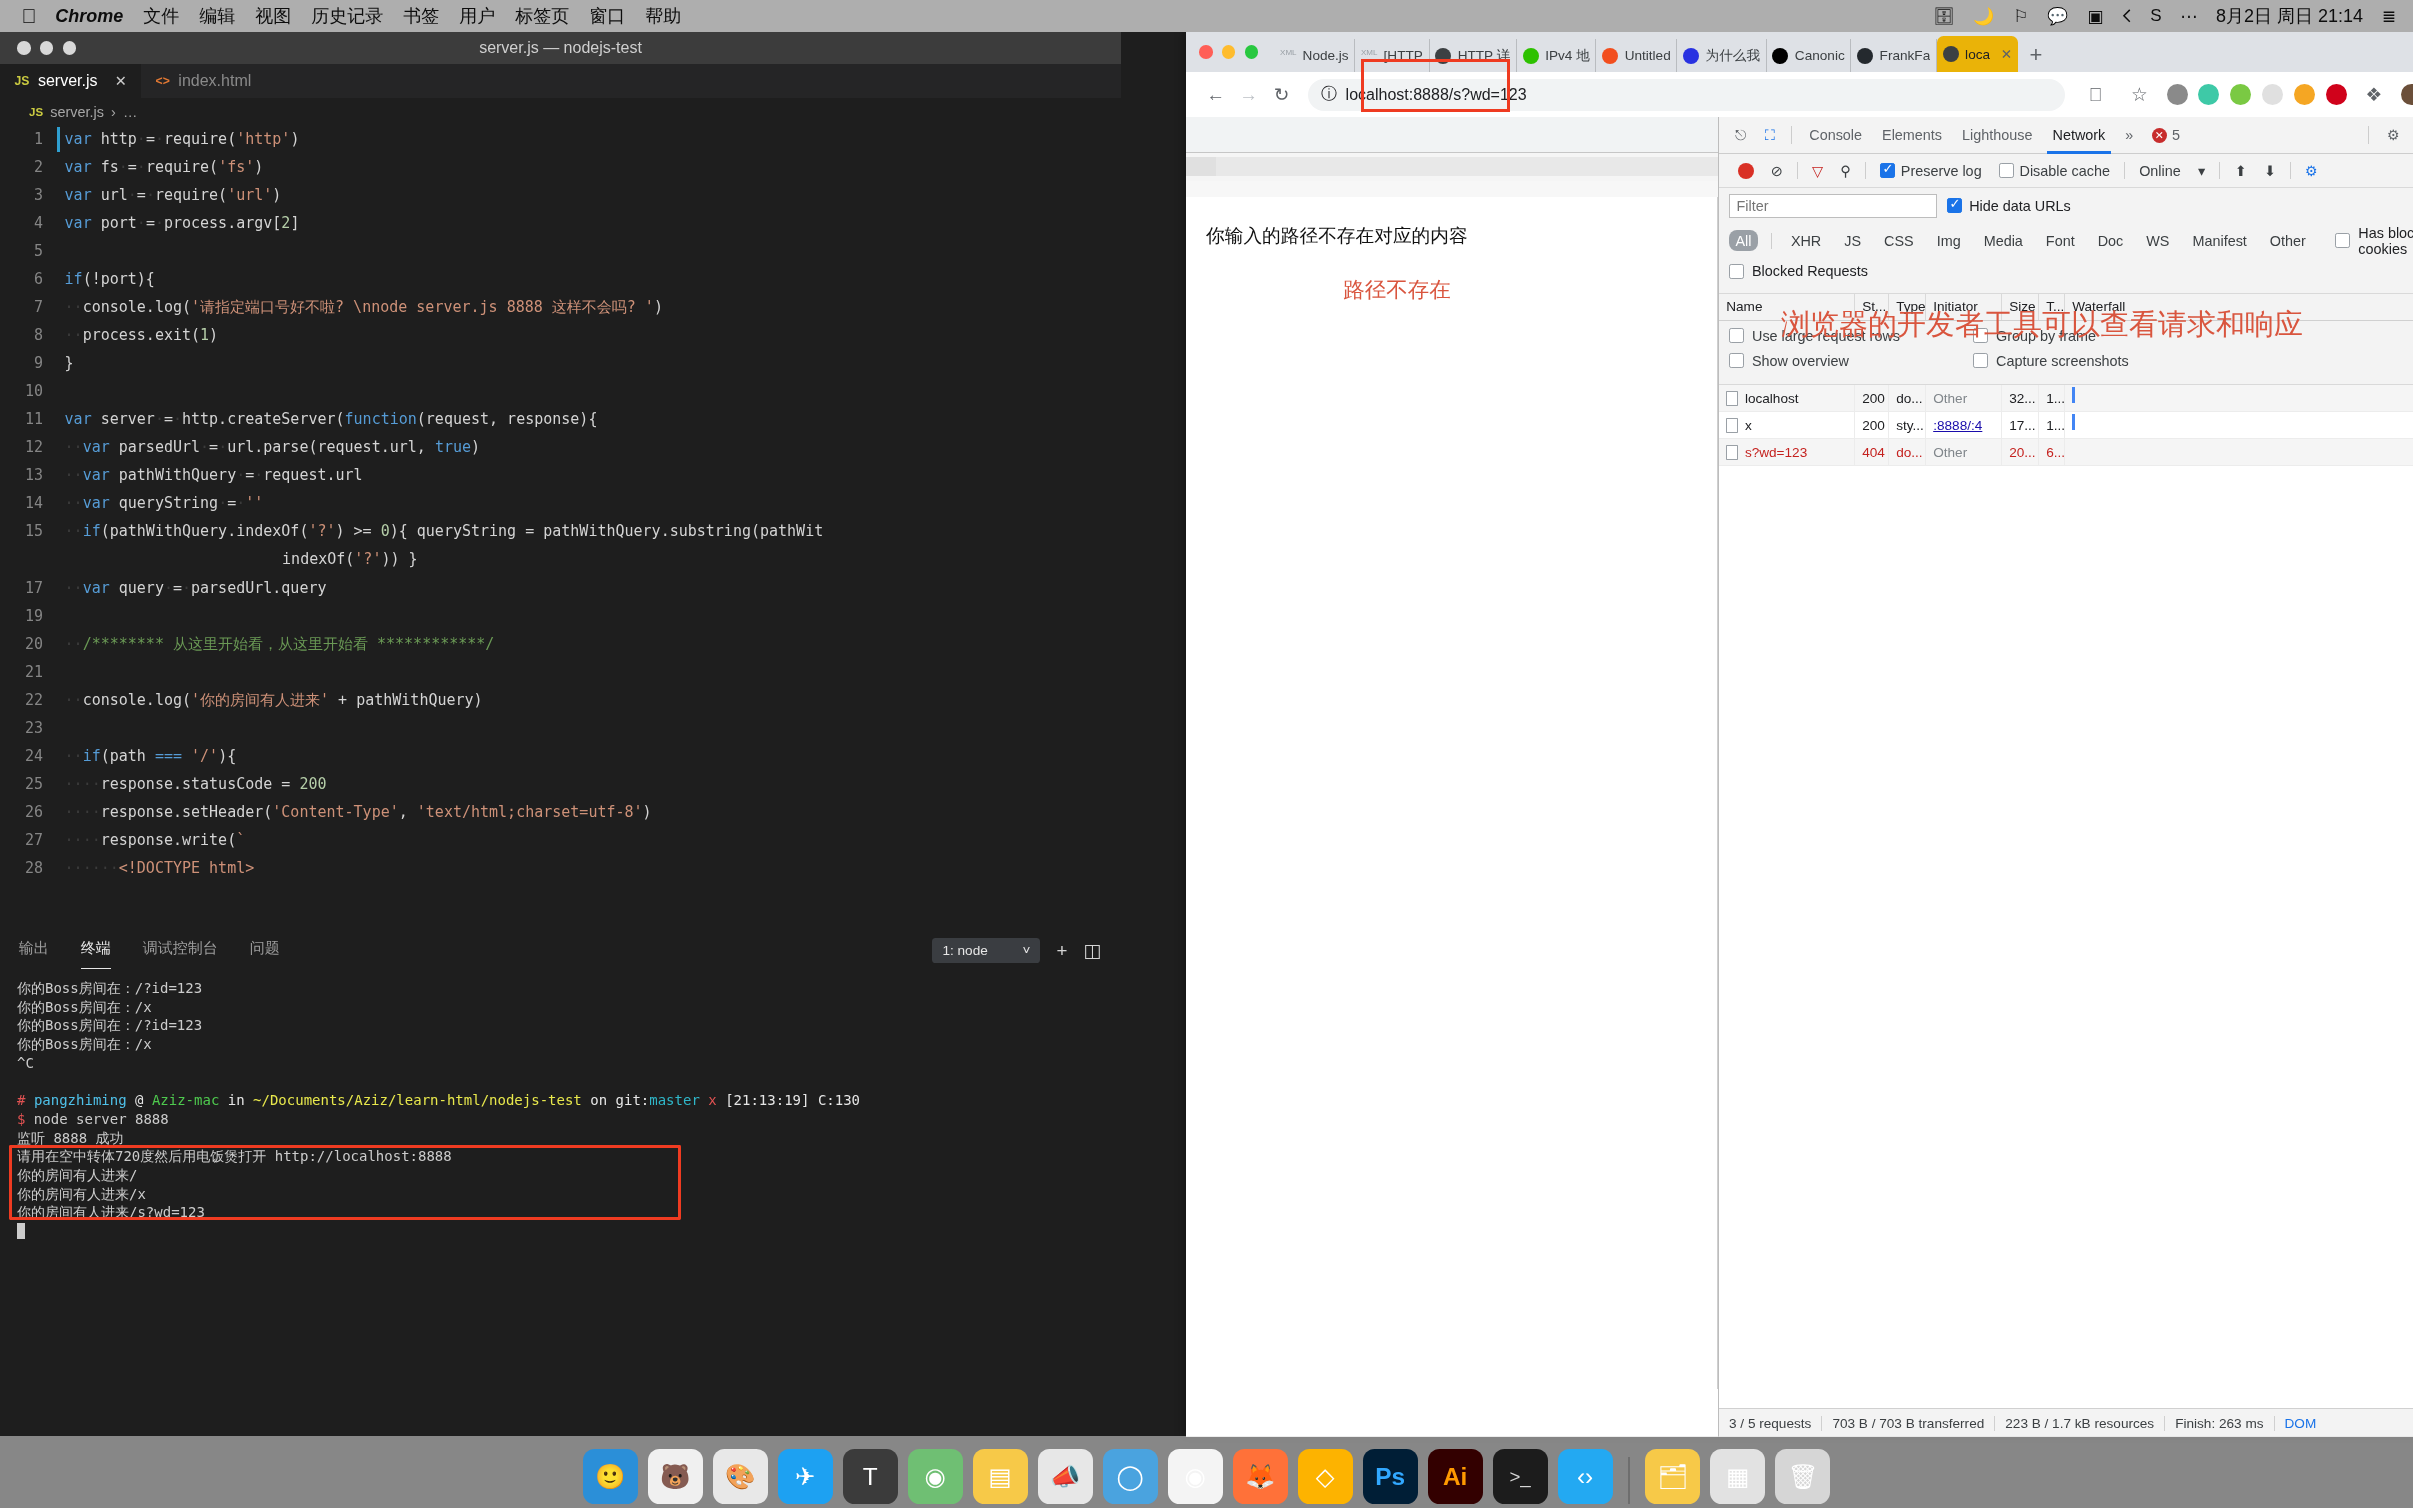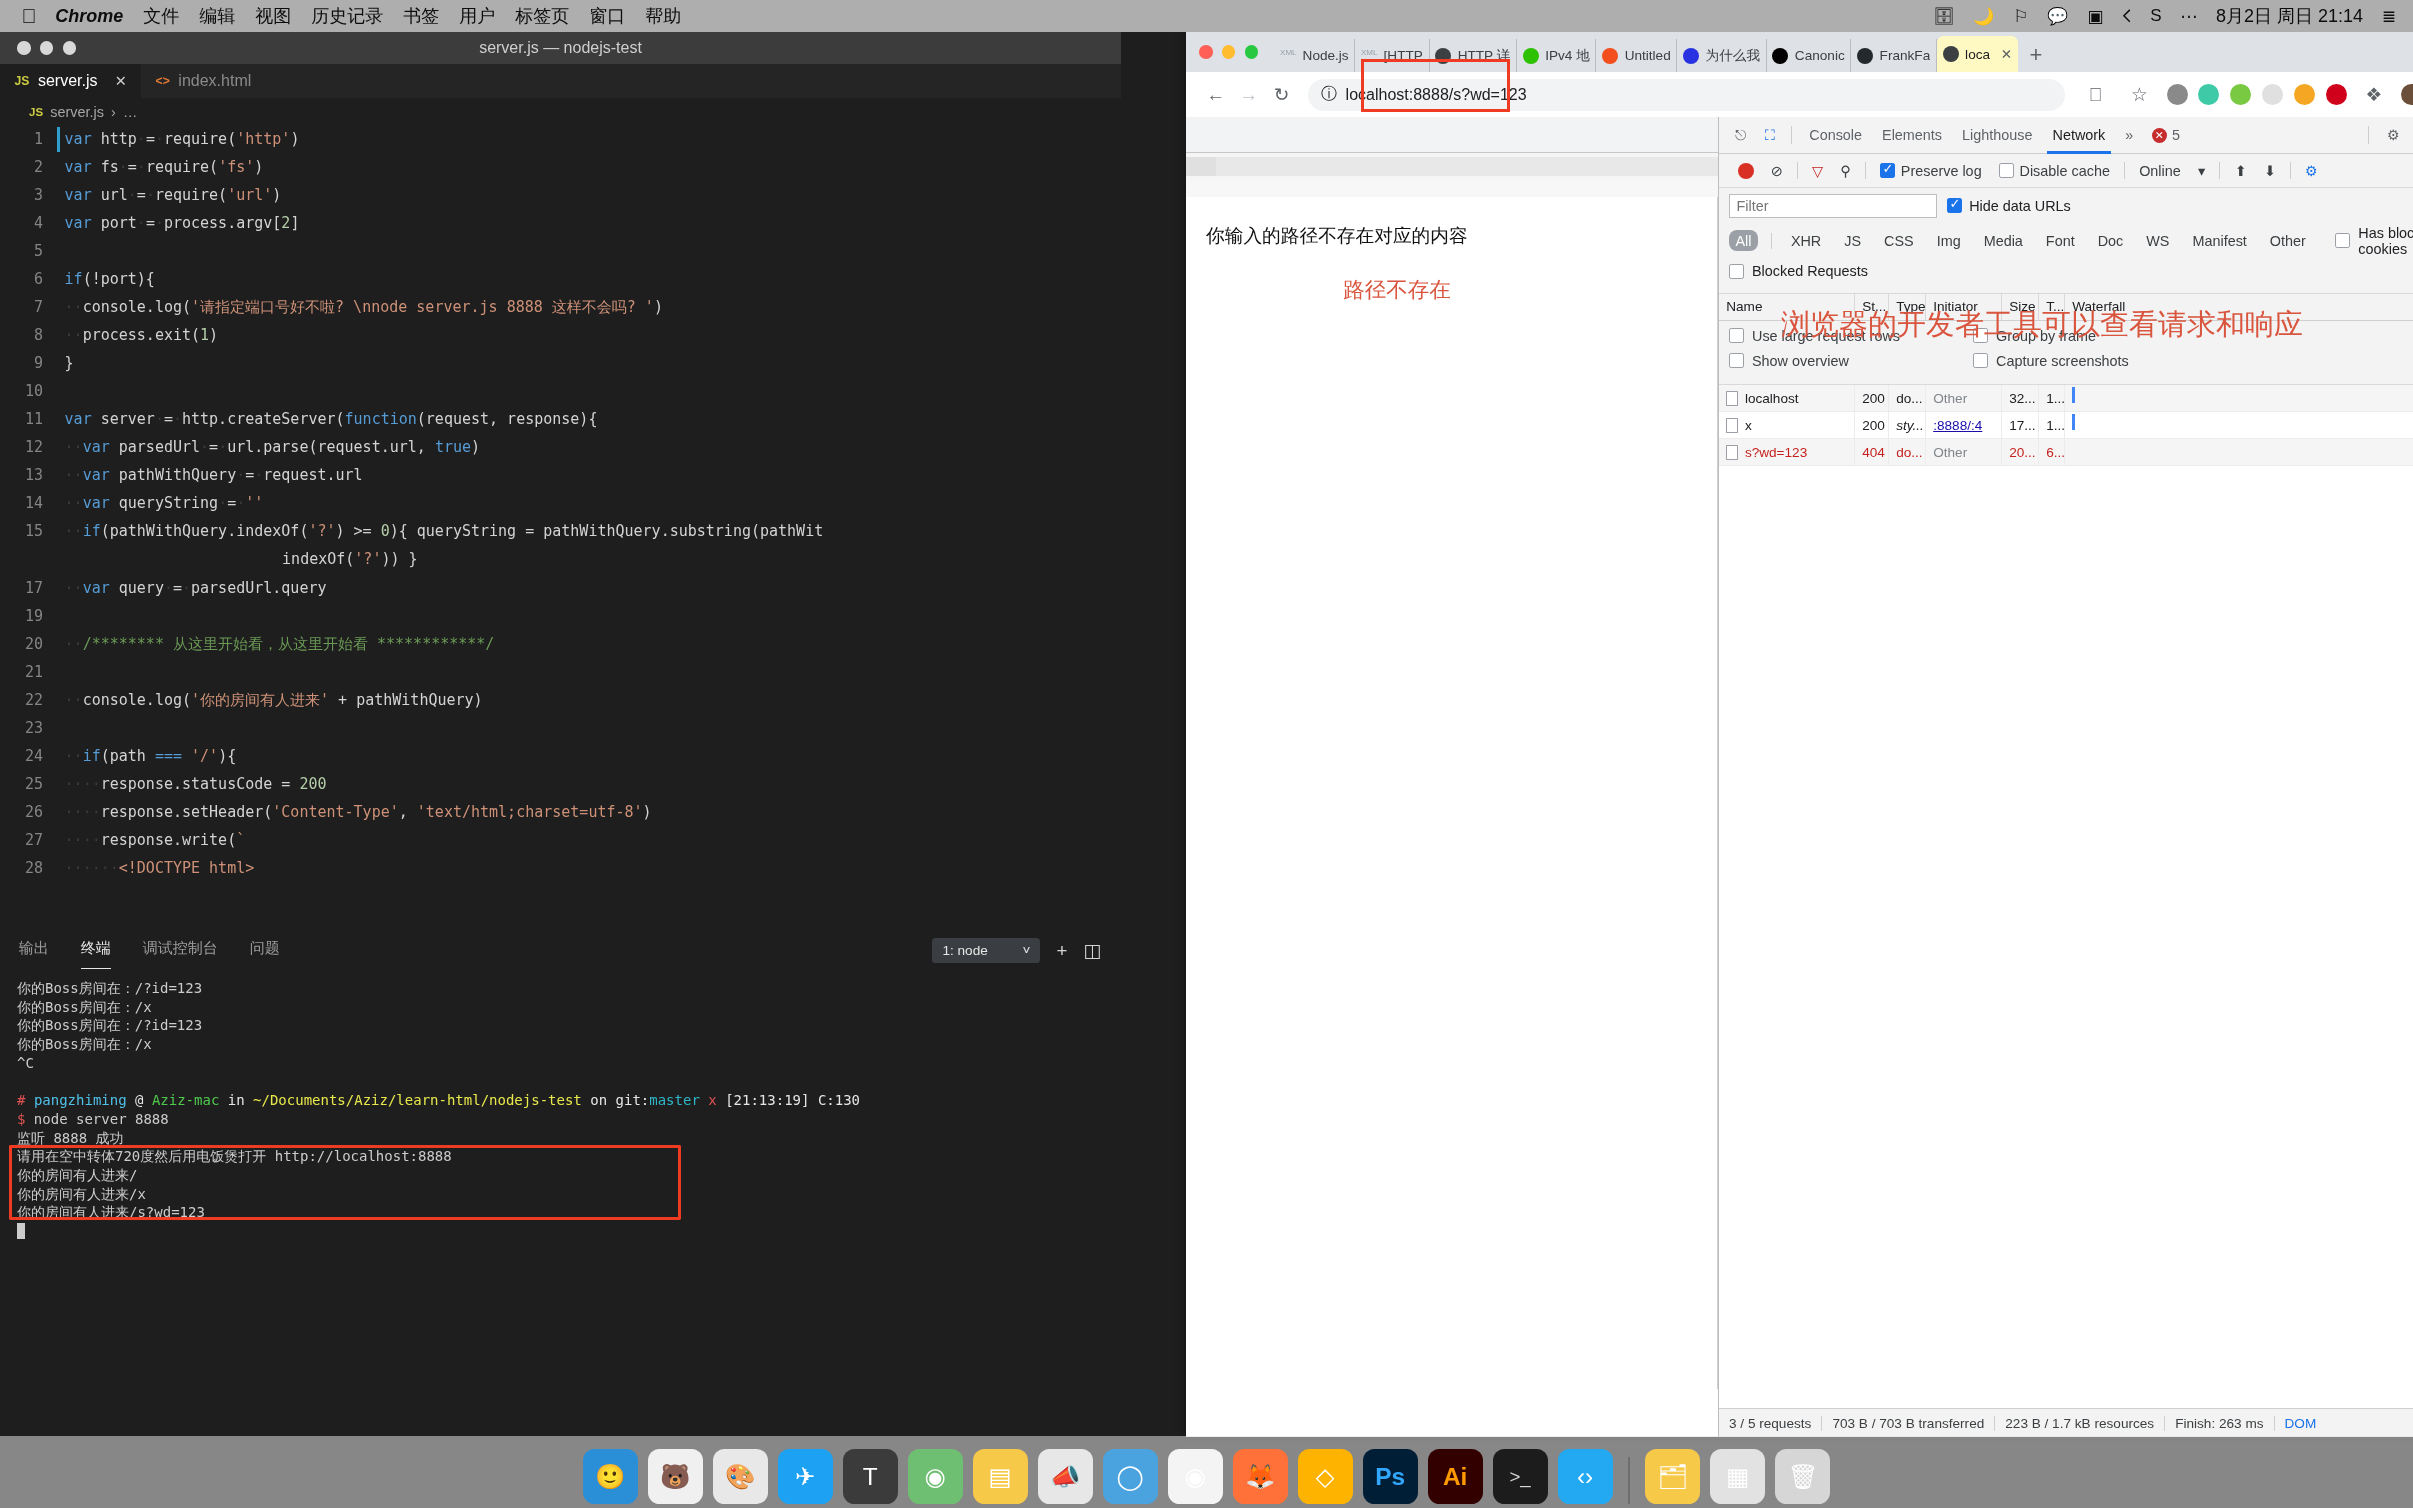--- a/index.html
+++ b/index.html
@@ -118,21 +118,21 @@
   #ch-tabstrip .traffic i { width: 13.6px; height: 13.6px; border-radius: 50%; display: block; }
   #ch-tabstrip .traffic .r { background: #ff5f57; }
   #ch-tabstrip .traffic .y { background: #febc2e; }
   #ch-tabstrip .traffic .g { background: #28c840; }
   .ctab {
     height: 33px; display: flex; align-items: center; gap: 6.5px;
     padding: 0 5.7px; font-size: 13.6px; color: #3c4043; max-width: 90px;
     overflow: hidden; white-space: nowrap; border-right: 0.7px solid #b9bcc0;
   }
   .ctab.active {
-    background: #fef9c3; border-radius: 6.5px 6.5px 0 0; border-right: none;
+    background: #eab308; border-radius: 6.5px 6.5px 0 0; border-right: none;
     max-width: 104px; height: 36px; color: #202124;
   }
   .ctab .fav { width: 16px; height: 16px; flex: none; display: inline-block; }
   .ctab .lbl { overflow: hidden; text-overflow: clip; }
   .ctab .tclose { margin-left: 4.3px; font-size: 13.6px; color: #5f6368; }
   #ch-newtab { font-size: 22px; color: #5f6368; margin: 0 0 4.3px 11.5px; }
 
   #ch-toolbar { height: 45px; background: #ffffff; display: flex; align-items: center; padding: 0 13px; }
   #ch-toolbar .navbtn { font-size: 18.7px; color: #5f6368; width: 33px; text-align: center; }
   #ch-toolbar .navbtn.dim { color: #bdc1c6; }
@@ -613,21 +613,21 @@
           <span class="td " style="width: 37px;">32...</span>
           <span class="td " style="width: 26px;">1...</span>
           <span class="td " style="flex: 1 1 0%; border-right: none; position: relative;"><i class="wf-tick"></i><i class="wf-tick" style="position:absolute;right:0;"></i></span>
         </div>
         <div class="net-row">
           <span class="td name" style="width: 136px;">
             <i class="docico"></i>
             <span>x</span>
           </span>
           <span class="td " style="width: 34px;">200</span>
-          <span class="td " style="width: 37px; font-style: italic;">sty...</span>
+          <span class="td " style="width: 37px;">sty...</span>
           <span class="td " style="width: 76px;"><span class="init-link">:8888/:4</span></span>
           <span class="td " style="width: 37px;">17...</span>
           <span class="td " style="width: 26px;">1...</span>
           <span class="td " style="flex: 1 1 0%; border-right: none; position: relative;"><i class="wf-tick"></i><i class="wf-tick" style="position:absolute;right:0;"></i></span>
         </div>
         <div class="net-row odd err">
           <span class="td name" style="width: 136px;">
             <i class="docico"></i>
             <span>s?wd=123</span>
           </span>

